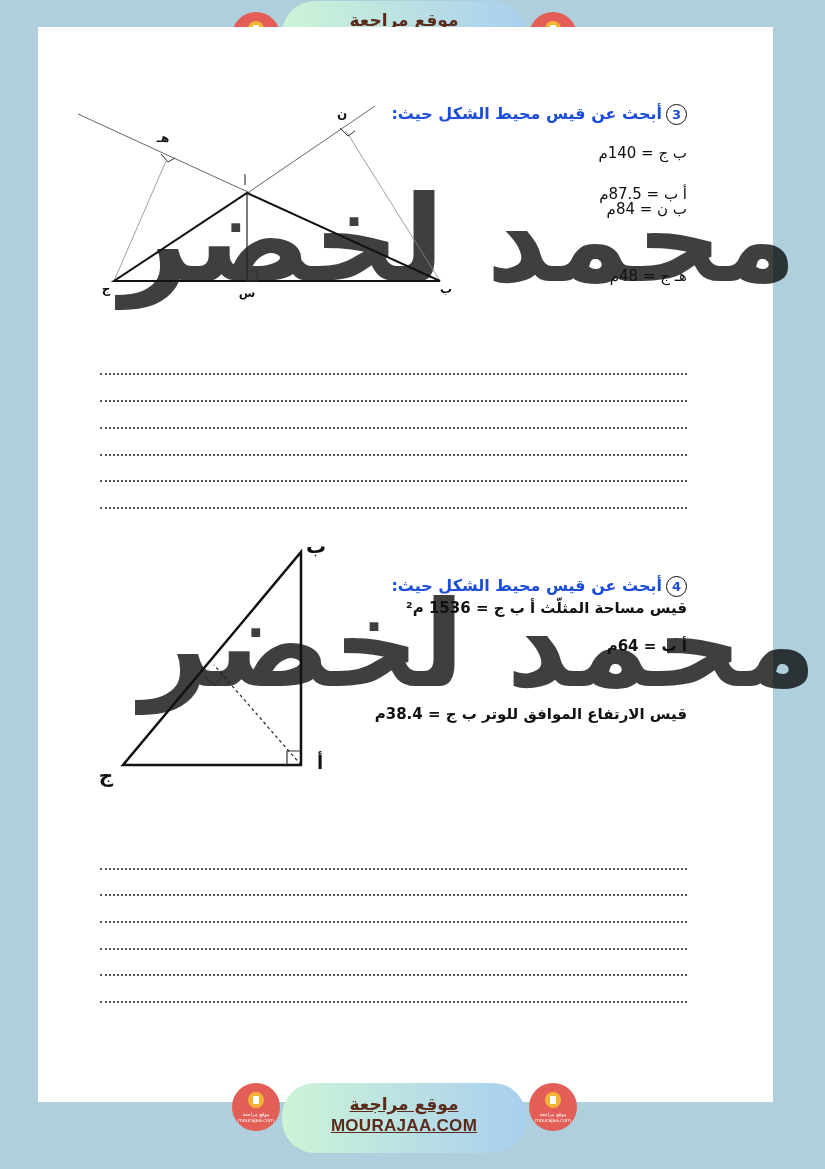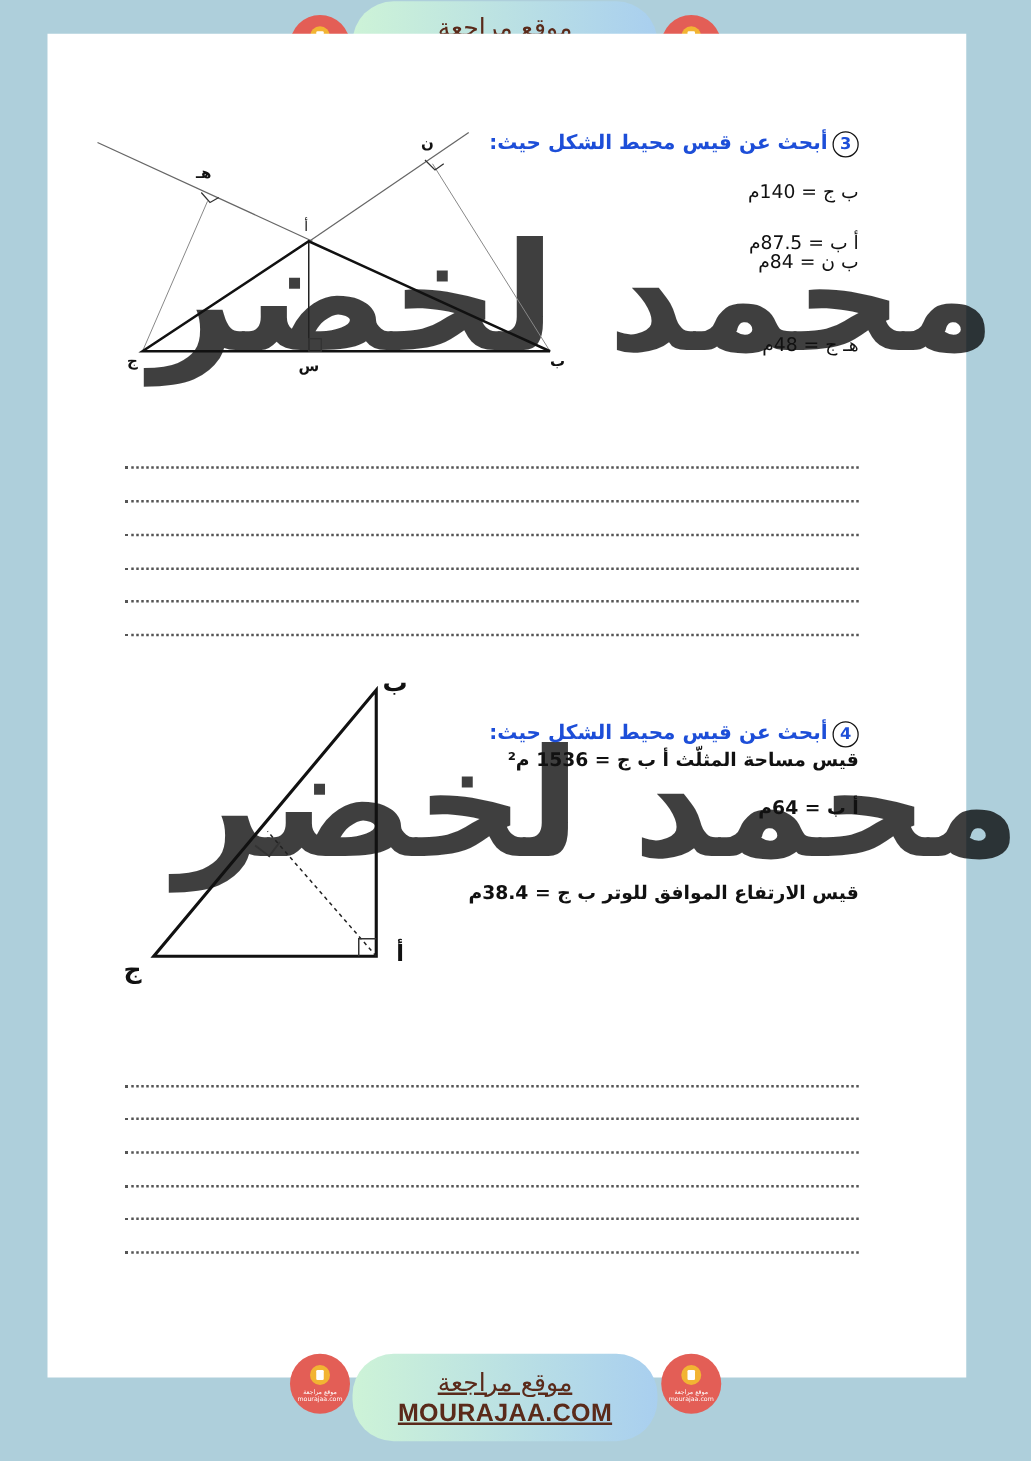--- a/index.html
+++ b/index.html
@@ -1,20 +1,20 @@
 <!DOCTYPE html>
 <html><head>
 <meta charset="utf-8">
 <style>
   html,body{margin:0;padding:0;}
   body{width:825px;height:1169px;background:#aecfdb;position:relative;overflow:hidden;font-family:"DejaVu Sans",sans-serif;}
   .page{position:absolute;left:38px;top:27px;width:735px;height:1075px;background:#ffffff;}
   .banner{position:absolute;left:282px;width:244px;height:66px;border-radius:33px;background:linear-gradient(90deg,#cdf3d7 0%,#a9cfef 100%);text-align:center;}
-  .banner .ar{display:block;font-size:20px;font-weight:normal;color:#5a2a1a;text-decoration:underline;margin-top:9px;direction:rtl;}
-  .banner .en{display:block;font-family:"Liberation Sans",sans-serif;font-size:20px;font-weight:bold;color:#5a2a1a;text-decoration:underline;margin-top:2px;letter-spacing:0.3px;}
+  .banner .ar{display:block;font-size:17px;font-weight:bold;color:#5a2a1a;text-decoration:underline;margin-top:9px;direction:rtl;}
+  .banner .en{display:block;font-family:"Liberation Sans",sans-serif;font-size:17px;font-weight:bold;color:#5a2a1a;text-decoration:underline;margin-top:2px;letter-spacing:0.3px;}
   .logo{position:absolute;width:48px;height:48px;border-radius:50%;background:#e35e56;}
   .logo .inner{position:absolute;left:16px;top:9px;width:16px;height:16px;border-radius:50%;background:#f2b433;}
   .logo .inner::after{content:"";position:absolute;left:5px;top:4px;width:6px;height:8px;background:#fff;border-radius:1px;}
   .logo .t{position:absolute;left:0;right:0;top:28px;font-size:5px;color:#fff;text-align:center;line-height:6px;}
   .watermark{position:absolute;color:#000000;font-weight:bold;font-size:120px;opacity:0.75;direction:rtl;white-space:nowrap;letter-spacing:-2px;}
   .qtitle{position:absolute;right:138px;font-size:16px;font-weight:bold;color:#1d4ed8;direction:rtl;}
   .qtitle .num{display:inline-block;width:19px;height:19px;border:1.5px solid #111;border-radius:50%;text-align:center;line-height:19px;font-size:13px;margin-left:4px;}
   .given{position:absolute;right:138px;font-size:15px;color:#111;direction:rtl;white-space:nowrap;}
   .given.b{font-weight:bold;}
   .dots{position:absolute;left:100px;width:587px;height:4px;border-bottom:2px dotted #555;}

